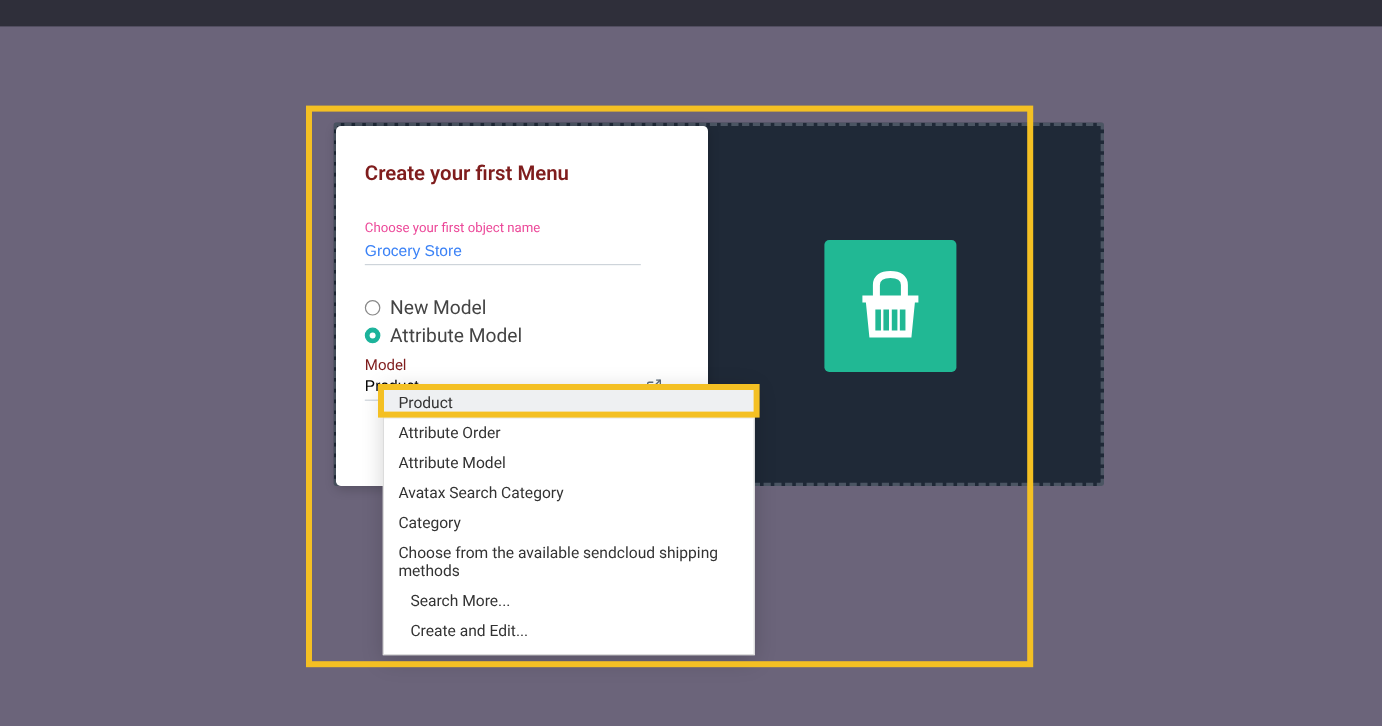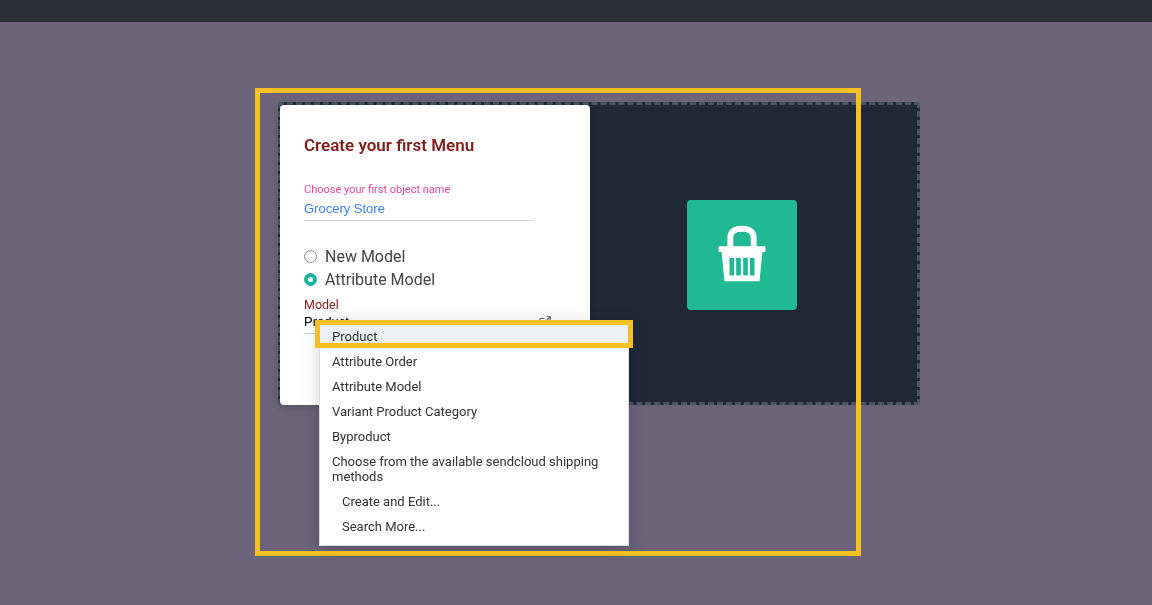--- a/index.html
+++ b/index.html
@@ -221,21 +221,21 @@
         <line x1="10" y1="14" x2="21" y2="3"></line>
       </svg>
     </span>
   </div>
 </div>
 
 <div class="dropdown">
   <div class="dropdown-item highlighted">Product</div>
   <div class="dropdown-item">Attribute Order</div>
   <div class="dropdown-item">Attribute Model</div>
-  <div class="dropdown-item">Variant Product Category</div>
-  <div class="dropdown-item">Byproduct</div>
+  <div class="dropdown-item">Avatax Search Category</div>
+  <div class="dropdown-item">Category</div>
   <div class="dropdown-item">Choose from the available sendcloud shipping methods</div>
+  <div class="dropdown-item sub">Search More...</div>
   <div class="dropdown-item sub">Create and Edit...</div>
-  <div class="dropdown-item sub">Search More...</div>
 </div>
 
 <div class="highlight-border"></div>
 <div class="dropdown-highlight-border"></div>
 
 </body></html>

